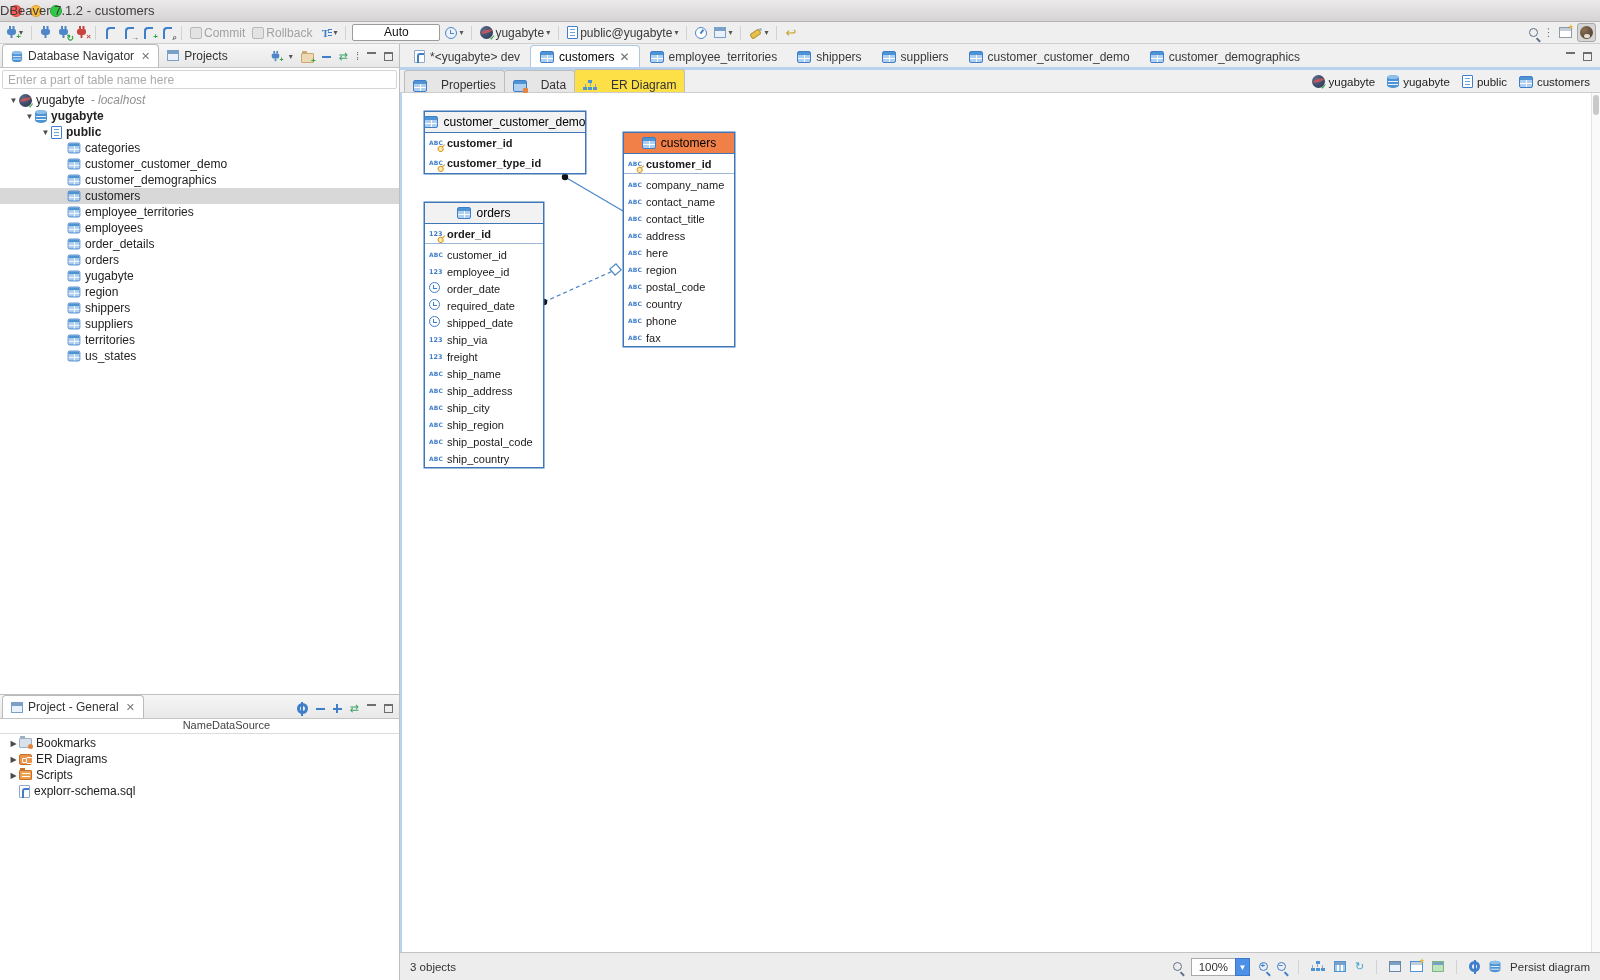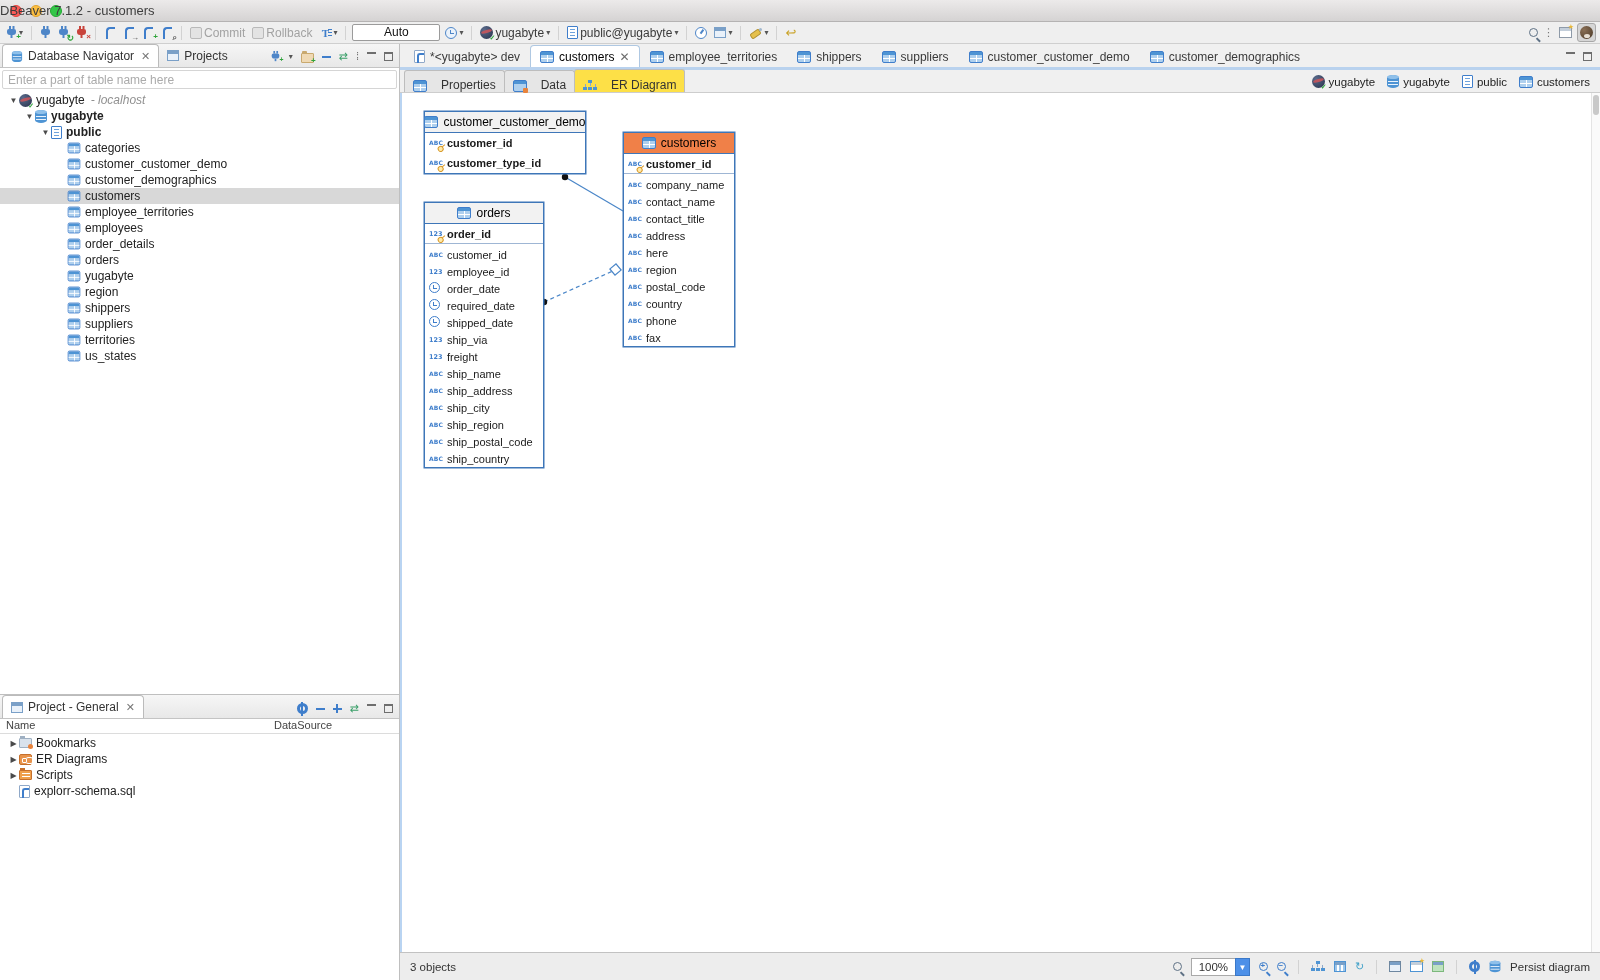--- a/index.html
+++ b/index.html
@@ -160,21 +160,21 @@
   .trow { height:16px; display:flex; align-items:center; white-space:nowrap; }
   .trow .tw { width:11px; text-align:center; font-size:8px; color:#4A4A4A; flex:0 0 11px; }
   .trow .nm { margin-left:4px; }
   .trow .host { color:#909090; font-style:italic; margin-left:6px; }
   .trow.b .nm { font-weight:bold; }
   .trow.selected { background:#D8D8D8; }
   .ind1 { padding-left:8px; } .ind2 { padding-left:24px; } .ind3 { padding-left:40px; } .ind4 { padding-left:67px; }
 
   .proj-panel { flex:0 0 286px; border-top:1px solid #BFBFBF; }
   .cols { height:15px; flex:0 0 15px; display:flex; border-bottom:1px solid #DCDCDC; background:#fff; font-size:11px; color:#444; }
-  .cols .c1 { width:274px; padding-left:6px; } .cols .c2 { flex:1; }
+  .cols .c1 { width:212px; padding-left:6px;text-align:right; } .cols .c2 { flex:1; }
 
   
   .editor { flex:1; display:flex; flex-direction:column; min-width:0; background:#fff; }
   .ed-tabs { height:23px; flex:0 0 23px; background:#F0F0F0; display:flex; align-items:flex-end; padding-left:4px; }
   .etab { display:flex; align-items:center; gap:5px; height:22px; padding:0 9px; font-size:12px; color:#3A3A3A;
      border-radius:4px 4px 0 0; border:1px solid transparent; border-bottom:none; }
   .etab.active { background:#fff; border-color:#AFC8E2; color:#000; }
   .etab .close { color:#6B6B6B; font-size:12px; display:none; }
   .etab .close.show { display:inline; }
   .ed-tabs .winctl { margin-left:auto; display:flex; gap:8px; padding:0 8px 6px 0; }

